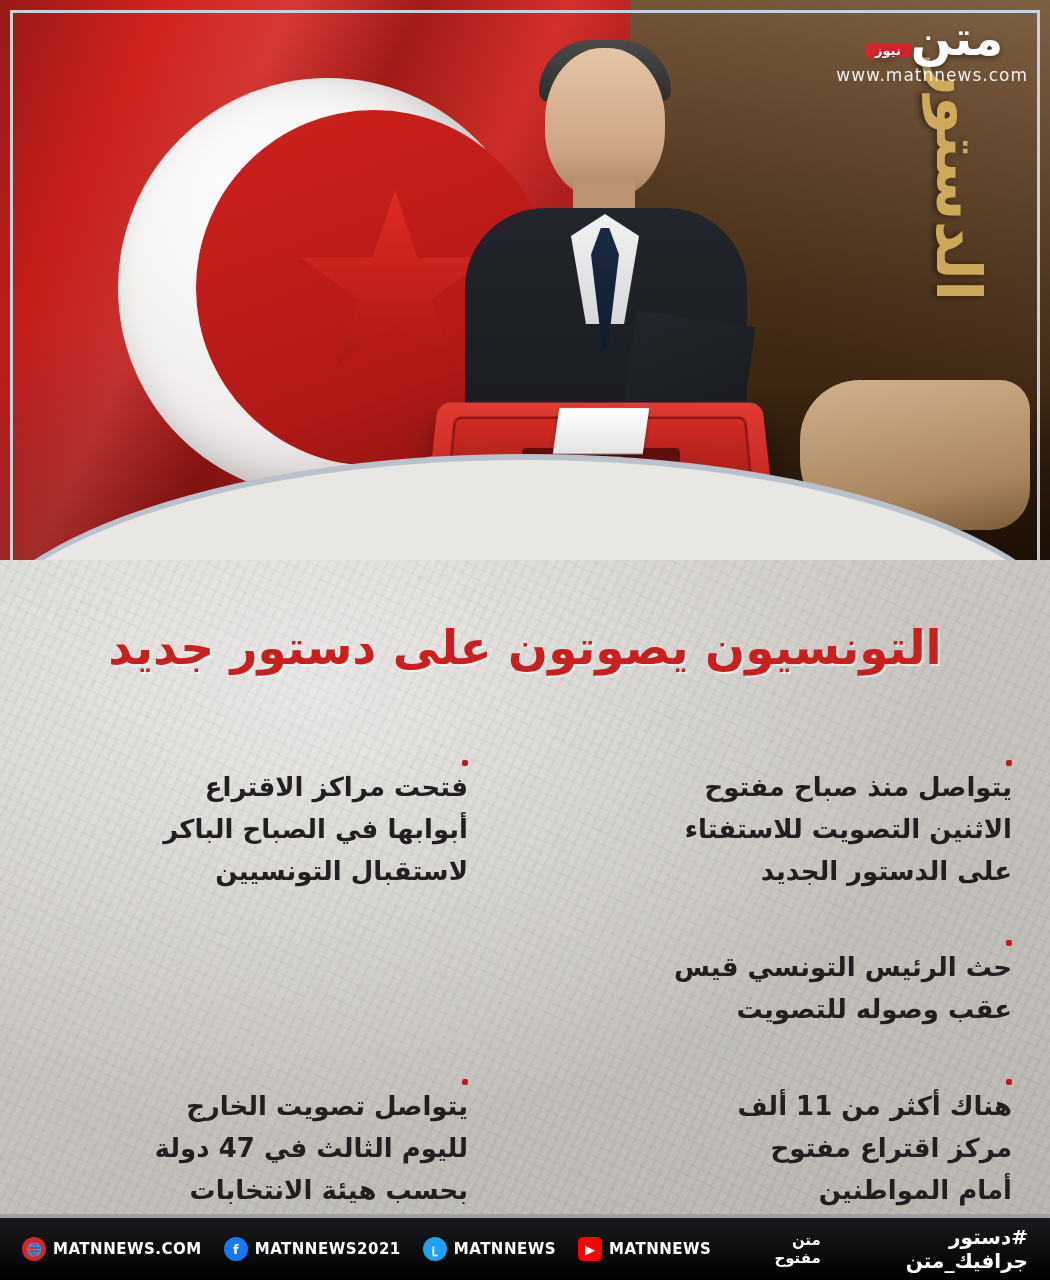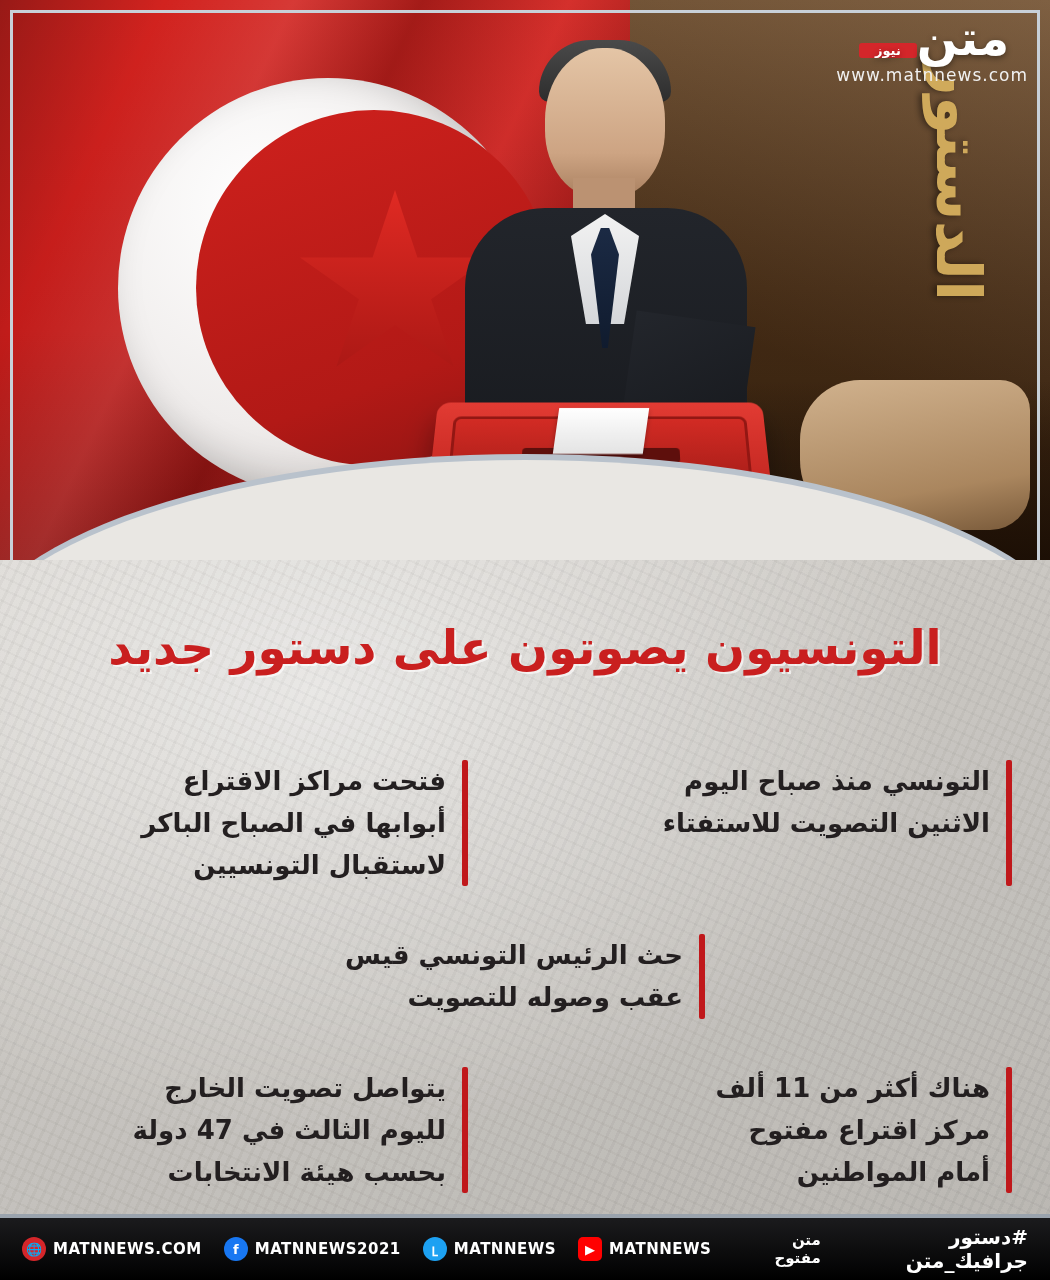--- a/index.html
+++ b/index.html
@@ -187,21 +187,21 @@
   }
   .logo-mark {
     font-size: 48px; font-weight: 700; line-height: 1;
     color: #ffffff; text-shadow: 0 2px 6px rgba(0,0,0,0.45);
   }
   .logo-sub {
     font-size: 17px; color: #f0f0f0; letter-spacing: 1px; margin-top: 3px;
   }
   .logo-badge {
     display: inline-block; background: #d4262a; color: #fff;
-    font-size: 13px; padding: 1px 16px; border-radius: 3px; margin-left: 4px;
+    font-size: 13px; padding: 1px 10px; border-radius: 3px; margin-left: 4px;
   }
 
   
   .body {
     position: absolute;
     left: 0; top: 560px;
     width: 1050px; height: 660px;
     background:
       radial-gradient(ellipse at 30% 20%, rgba(255,255,255,0.55), rgba(255,255,255,0) 60%),
       linear-gradient(160deg, #d7d4cf 0%, #c9c6c1 40%, #b9b6b1 100%);
@@ -228,20 +228,21 @@
   .grid {
     position: absolute; top: 200px; left: 0; width: 1050px;
     direction: rtl;
   }
   .row { display: flex; justify-content: space-between; padding: 0 38px; }
   .cell {
     width: 430px;
     display: flex; justify-content: flex-start;
     direction: rtl;
     margin-bottom: 48px;
+    flex-direction: column;
   }
   .cell.center { width: 100%; justify-content: center; }
   .bar {
     width: 6px; background: #c0181b; border-radius: 2px;
     margin-left: 16px; flex: 0 0 6px;
   }
   .txt {
     color: #231f20;
     font-size: 26px; font-weight: 700; line-height: 1.62;
     text-align: right;
@@ -333,22 +334,23 @@
     <div class="headline">
       <span>التونسيون يصوتون على دستور جديد</span>
     </div>
 
     <div class="grid">
 
       <div class="row">
         <div class="cell">
           <div class="bar"></div>
           <div class="txt">
-            <div>التونسي منذ صباح اليوم</div>
+            <div>يتواصل منذ صباح مفتوح</div>
             <div>الاثنين التصويت للاستفتاء</div>
+            <div>على الدستور الجديد</div>
           </div>
         </div>
         <div class="cell">
           <div class="bar"></div>
           <div class="txt">
             <div>فتحت مراكز الاقتراع</div>
             <div>أبوابها في الصباح الباكر</div>
             <div>لاستقبال التونسيين</div>
           </div>
         </div>

